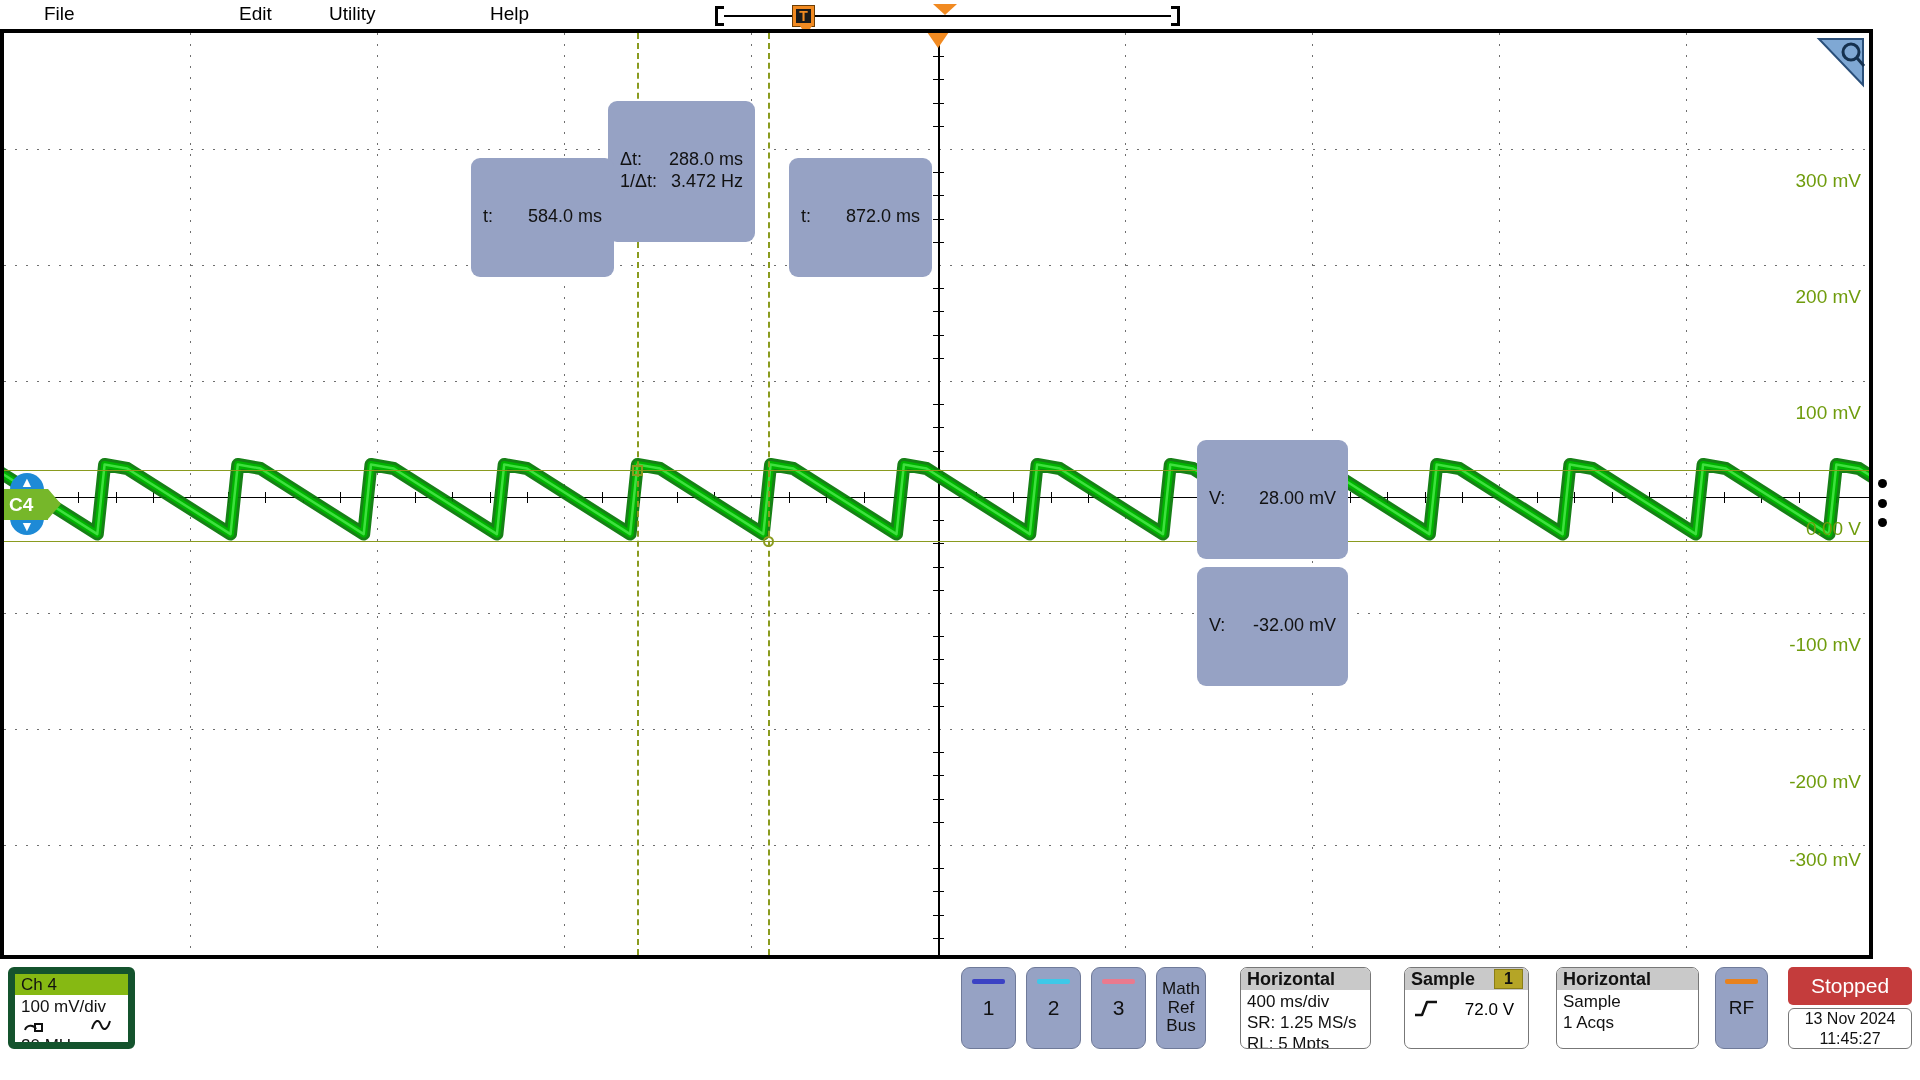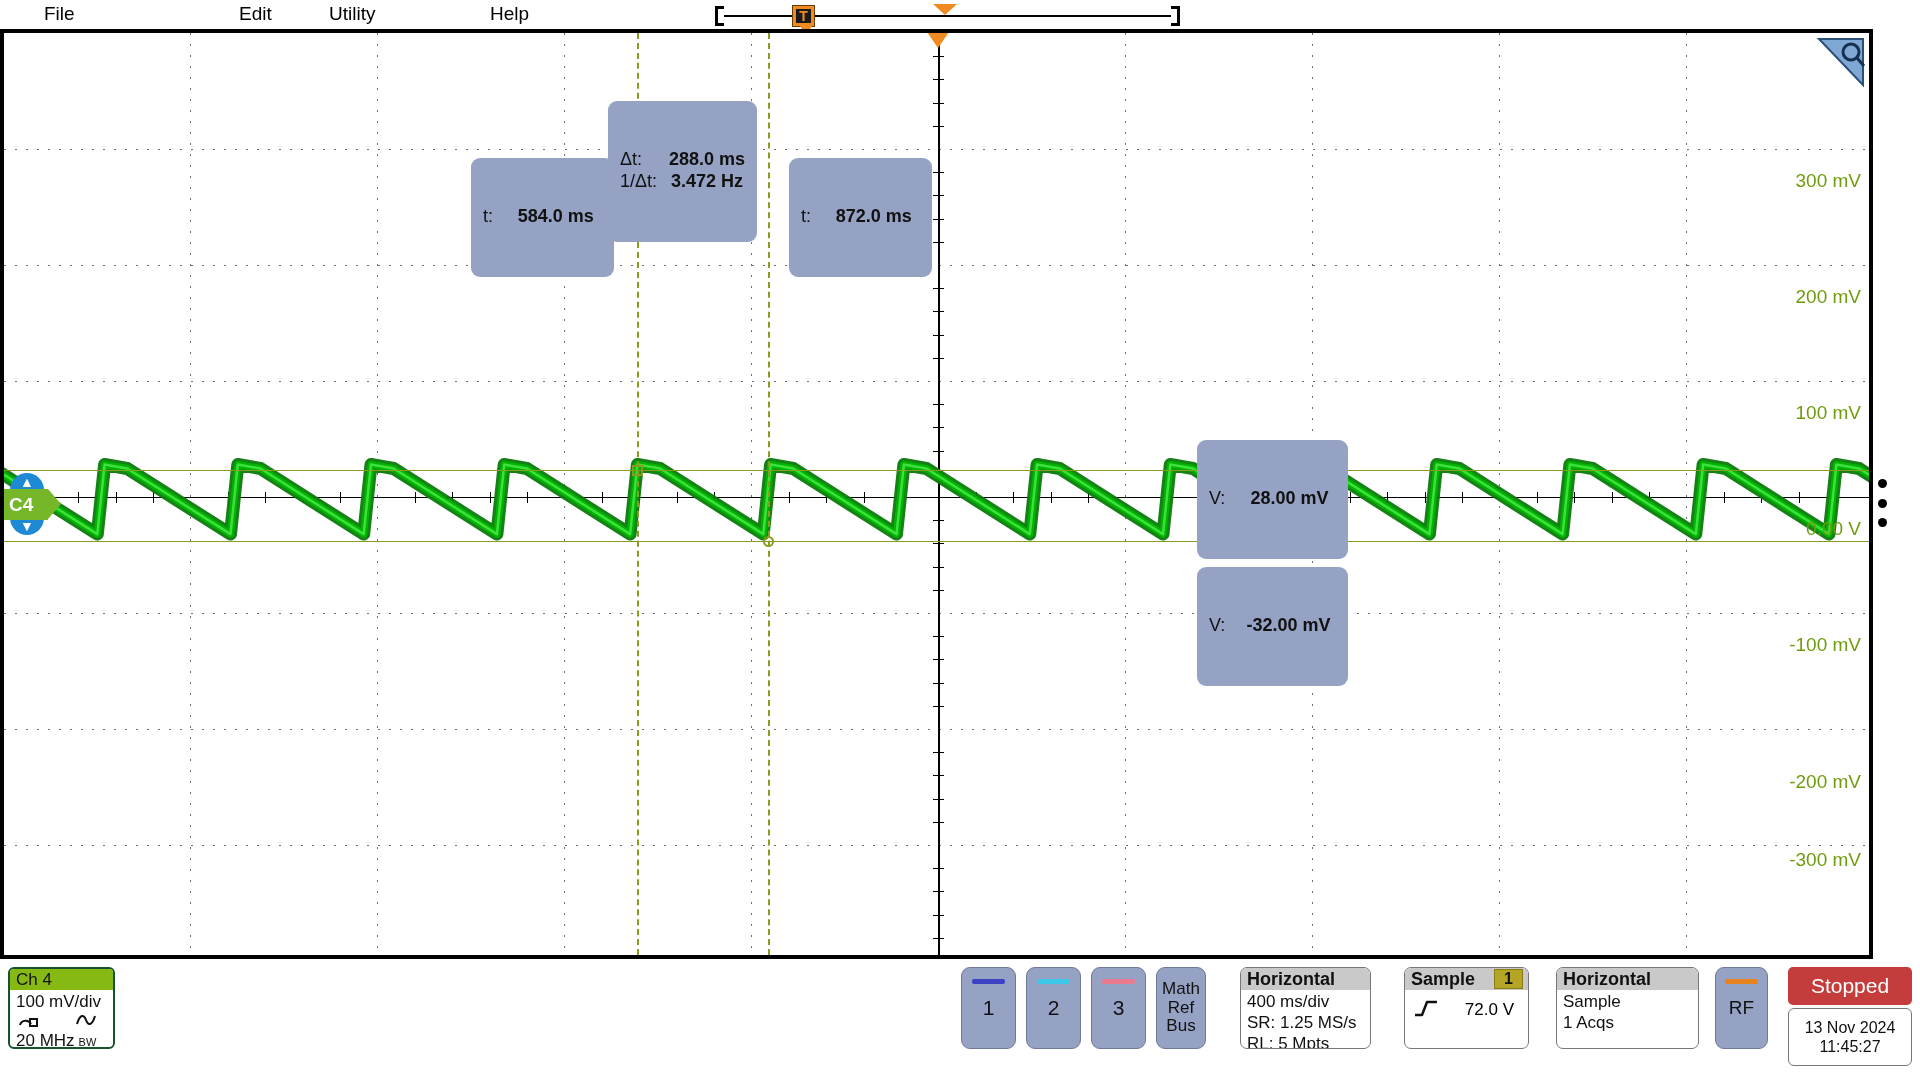--- a/index.html
+++ b/index.html
@@ -119,21 +119,21 @@
   
   .readout {
     position:absolute; background:#96a2c4; border-radius:9px;
     color:#111; font-size:18px; line-height:1.22;
     padding:4px 12px 5px 12px; white-space:pre; z-index:11;
     font-family:"Liberation Sans", sans-serif;
   }
   .readout table { border-collapse:collapse; }
   .readout td { padding:0; font-size:18px; color:#111; }
   .readout td.k { padding-right:12px; }
-  .readout td.v { text-align:center;font-weight:bold; }
+  .readout td.v { text-align:right; }
 
   
   .vscale-label {
     position:absolute; right:8px; color:#6f9c0d; font-size:19px;
     font-family:"Liberation Sans", sans-serif; text-align:right; z-index:10;
   }
   .vscale-label.zero { color:#6f9c0d; }
 
   
   #ch-badge-wrap { position:absolute; left:0px; top:440px; width:52px; height:62px; z-index:14; }
@@ -160,22 +160,22 @@
     display:flex; flex-direction:column; justify-content:space-between; align-items:center;
   }
   #right-dots i { display:block; width:9px; height:9px; border-radius:50%; background:#000; }
 
   
   #bottombar {
     position:absolute; left:0; top:963px; width:1920px; height:117px;
     background:#fff; border-top:0;
   }
   #ch4-box {
-    position:absolute; left:8px; top:4px; width:107px; height:82px;
-    border:2px solid #14532d; border-radius:6px; background:#fff; overflow:hidden;
+    position:absolute; left:8px; top:4px; width:127px; height:82px;
+    border:7px solid #14532d; border-radius:6px; background:#fff; overflow:hidden;
   }
   #ch4-head {
     height:21px; background:#86b913; color:#111; font-size:17px;
     padding-left:6px; display:flex; align-items:center;
   }
   #ch4-scale { font-size:17px; color:#111; padding:2px 0 0 6px; }
   #ch4-icons { display:flex; align-items:center; justify-content:space-between; padding:1px 16px 0 8px; height:19px;}
   #ch4-bw { font-size:17px; color:#111; padding-left:6px; display:flex; align-items:baseline; gap:4px;}
   #ch4-bw sub { font-size:11px; }
 
@@ -216,21 +216,21 @@
     display:flex; align-items:center; justify-content:center;
     font-size:19px; color:#111;
   }
   #rfbtn .cbar { position:absolute; top:11px; left:9px; right:9px; height:5px; border-radius:2px; background:#E8821E; }
   #stopped {
     position:absolute; left:1788px; top:4px; width:124px; height:38px;
     background:#c43c3c; border-radius:5px; color:#fff;
     display:flex; align-items:center; justify-content:center; font-size:21px;
   }
   #datetime {
-    position:absolute; left:1788px; top:45px; width:124px; height:58px;
+    position:absolute; left:1788px; top:45px; width:124px; height:41px;
     background:#fff; border:1px solid #777; border-radius:6px;
     display:flex; flex-direction:column; align-items:center; justify-content:center;
     font-size:16px; color:#111; line-height:1.2;
   }
 </style>
 </head>
 <body>
 
 <div id="app">
 

